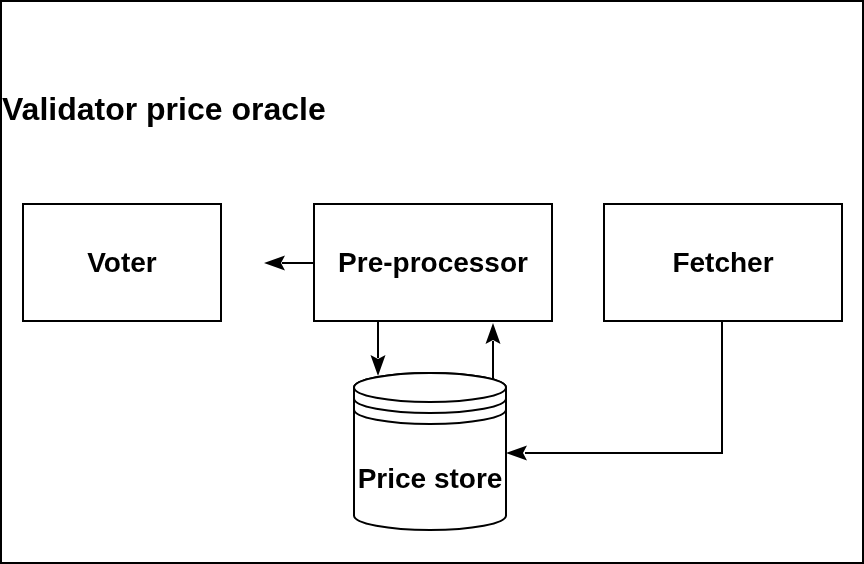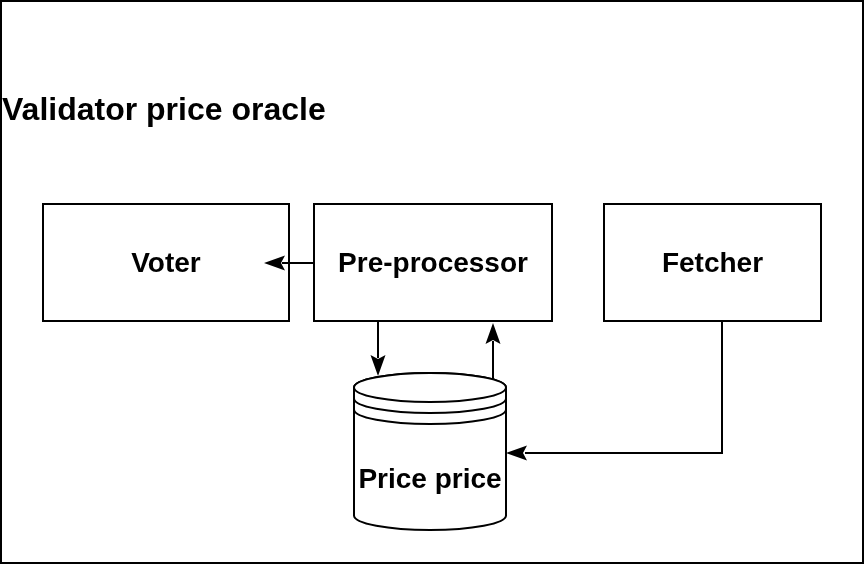--- a/index.html
+++ b/index.html
@@ -36,23 +36,23 @@
     display: flex;
     align-items: center;
     justify-content: center;
   }
   .node-box .node-label {
     font-size: 28px;
     font-weight: bold;
     color: #000000;
     white-space: nowrap;
   }
-  .node-voter       { left: 20px;  top: 201px; width: 248px; height: 119px; margin-left: 20px; }
+  .node-voter       { left: 20px;  top: 201px; width: 200px; height: 119px; }
   .node-preprocessor{ left: 311px; top: 201px; width: 240px; height: 119px; }
-  .node-fetcher     { left: 601px; top: 201px; width: 219px; height: 119px; }
+  .node-fetcher     { left: 601px; top: 201px; width: 240px; height: 119px; }
   .connector-layer {
     position: absolute;
     left: 0;
     top: 0;
     width: 864px;
     height: 564px;
     pointer-events: none;
   }
   .store-label {
     position: absolute;
@@ -111,15 +111,15 @@
       <line x1="491" y1="378" x2="491" y2="339" stroke="#000000" stroke-width="2"></line>
       <polygon points="491,321 498.5,342 491,338 483.5,342" fill="#000000"></polygon>
     </g>
 
     <g>
       <path d="M 720 320 V 451 H 523" stroke="#000000" stroke-width="2" fill="none"></path>
       <polygon points="504,451 525,443.5 521,451 525,458.5" fill="#000000"></polygon>
     </g>
   </svg>
 
-  <div class="store-label">Price price</div>
+  <div class="store-label">Price store</div>
 
 </div>
 
 </body></html>

